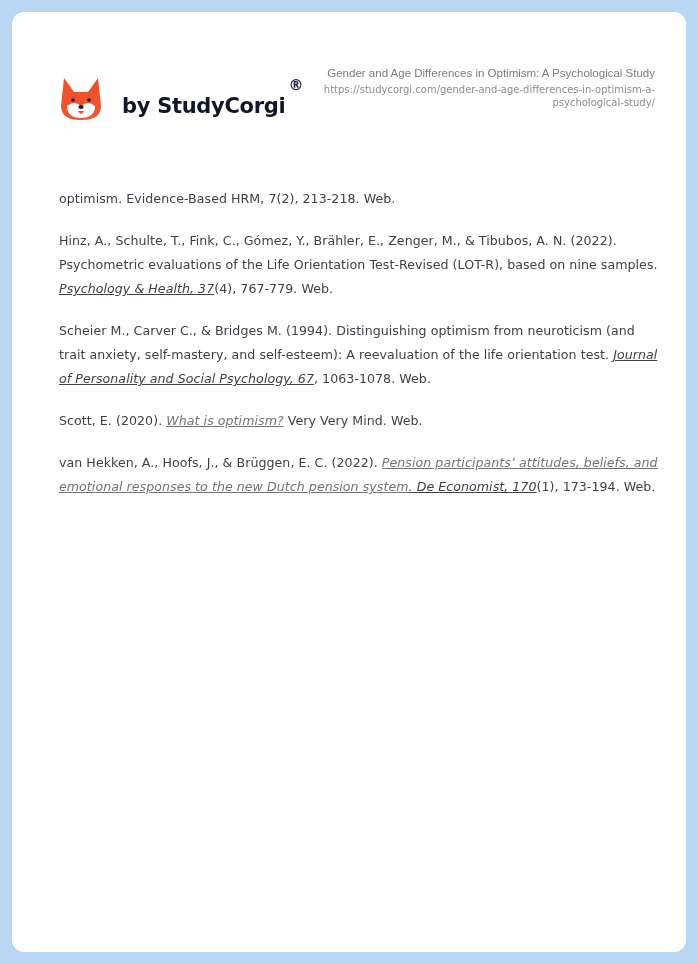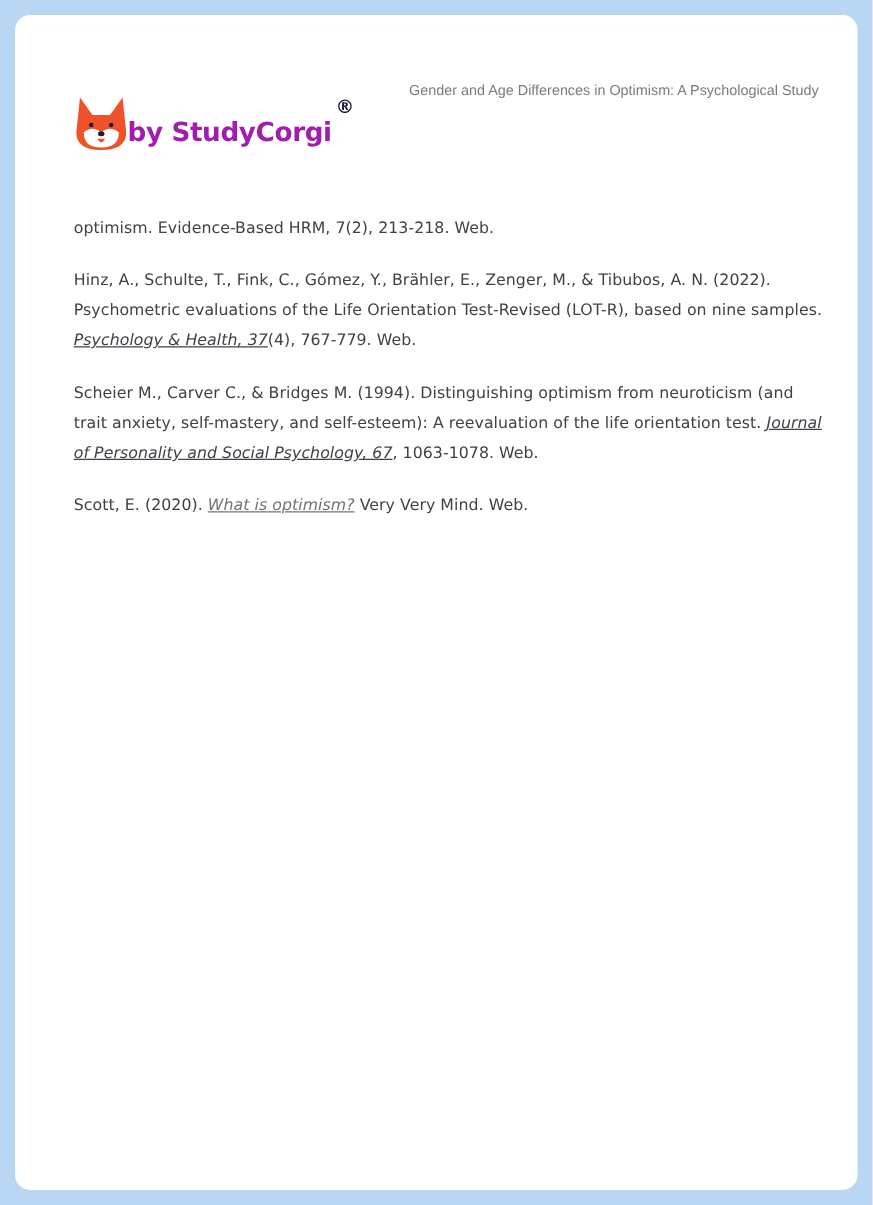--- a/index.html
+++ b/index.html
@@ -17,26 +17,26 @@
     background: #ffffff;
     border-radius: 12px;
   }
   .logo {
     position: absolute;
     left: 48px; top: 64px;
     display: flex; align-items: center;
   }
   .logo svg { width: 42px; height: 46px; display: block; }
   .logo-text {
-    margin-left: 0;
+    margin-left: 20px;
     margin-top: 14px;
     font-family: "DejaVu Sans", sans-serif;
     font-weight: bold;
     font-size: 21px;
-    color: #a21caf;
+    color: #0f172a;
     letter-spacing: -0.3px;
   }
   .logo-reg {
     font-size: 15px;
     font-weight: bold;
     color: #1e1b3a;
     position: relative;
     top: -14px;
     margin-left: 3px;
   }
@@ -55,21 +55,21 @@
   }
   .doc-url {
     margin-top: 3px;
     font-family: "DejaVu Sans", sans-serif;
     font-size: 10px;
     line-height: 13px;
     color: #8a8a90;
   }
   .refs {
     position: absolute;
-    left: 47px; top: 158px;
+    left: 47px; top: 175px;
     width: 600px;
     font-family: "DejaVu Sans", sans-serif;
     font-size: 12.6px;
     line-height: 24px;
     color: #404048;
     letter-spacing: 0.05px;
   }
   .ref { margin-bottom: 18px; }
   .ref em, .ref i { font-style: italic; text-decoration: underline; }
   .ref a { color: #737373; font-style: italic; text-decoration: underline; }
@@ -92,30 +92,34 @@
       <ellipse cx="21" cy="31" rx="2.6" ry="2" fill="#1e1b3a"></ellipse>
 
       <path d="M18 35 Q21 41 24 35 Z" fill="#f0522a"></path>
     </svg>
     <span class="logo-text">by StudyCorgi</span>
     <span class="logo-reg">®</span>
   </div>
 
   <div class="header-right">
     <div class="doc-title">Gender and Age Differences in Optimism: A Psychological Study</div>
+    <div class="doc-url">https://studycorgi.com/gender-and-age-differences-in-optimism-a-psychological-study/</div>
   </div>
 
   <div class="refs">
     <p class="ref">
       <span>optimism. Evidence-Based HRM, 7(2), 213-218. Web.</span>
     </p>
     <p class="ref">
       <span>Hinz, A., Schulte, T., Fink, C., Gómez, Y., Brähler, E., Zenger, M., &amp; Tibubos, A. N. (2022). Psychometric evaluations of the Life Orientation Test-Revised (LOT-R), based on nine samples. </span><em>Psychology &amp; Health, 37</em><span>(4), 767-779. Web.</span>
     </p>
     <p class="ref">
       <span>Scheier M., Carver C., &amp; Bridges M. (1994). Distinguishing optimism from neuroticism (and trait anxiety, self-mastery, and self-esteem): A reevaluation of the life orientation test. </span><em>Journal of Personality and Social Psychology, 67</em><span>, 1063-1078. Web.</span>
     </p>
     <p class="ref">
       <span>Scott, E. (2020). </span><a href="#">What is optimism?</a><span> Very Very Mind. Web.</span>
     </p>
+    <p class="ref">
+      <span>van Hekken, A., Hoofs, J., &amp; Brüggen, E. C. (2022). </span><a href="#">Pension participants’ attitudes, beliefs, and emotional responses to the new Dutch pension system</a><em>. De Economist, </em><em>170</em><span>(1), 173-194. Web.</span>
+    </p>
   </div>
 
 </div>
 
 </body></html>

